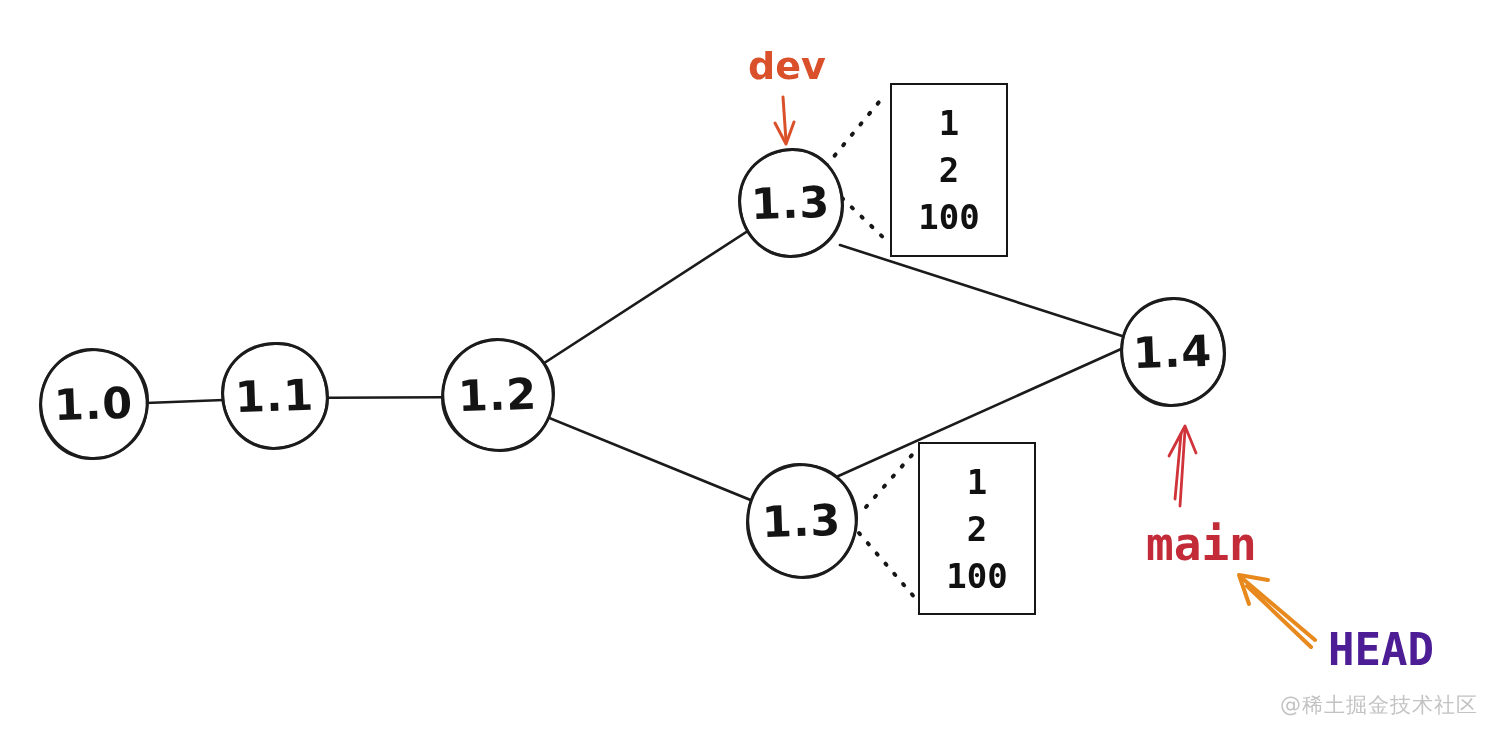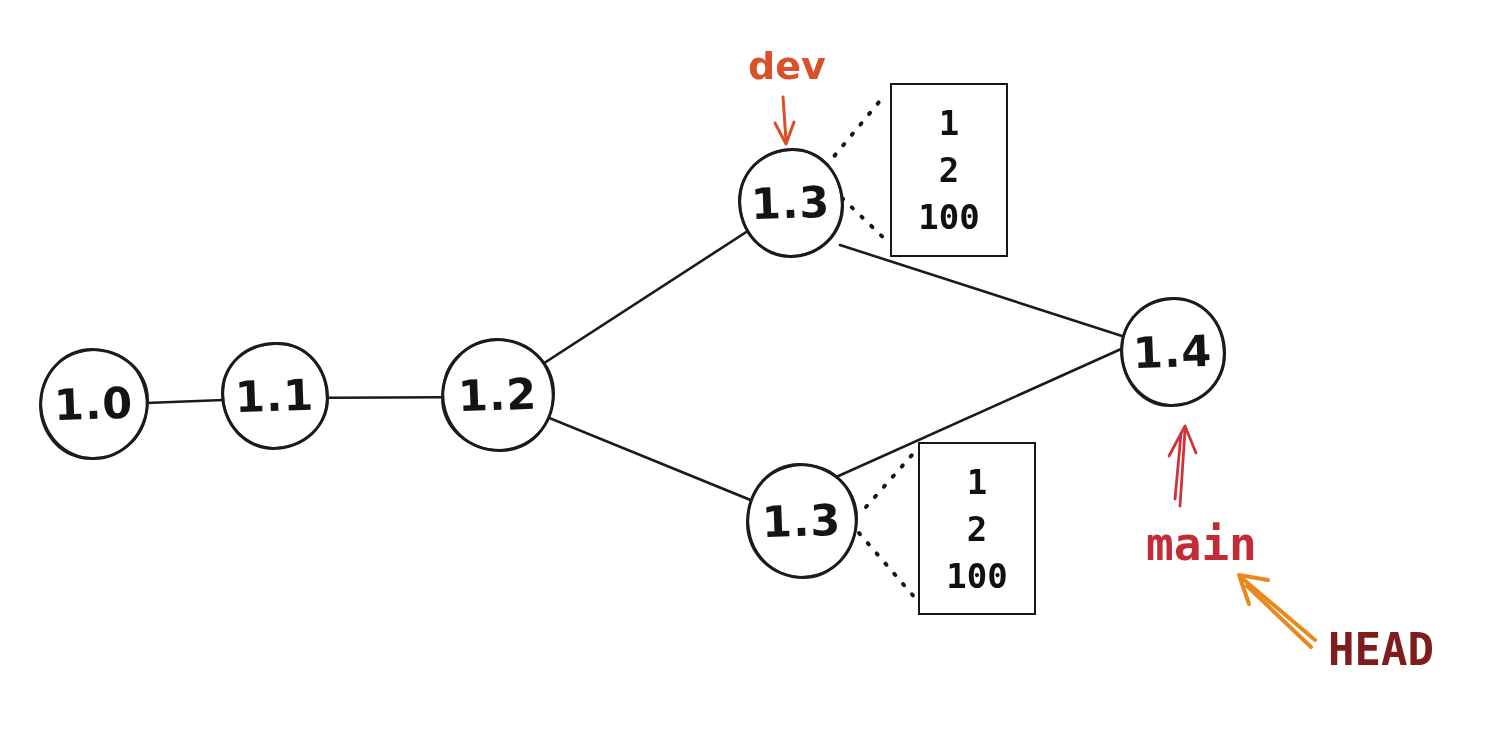--- a/index.html
+++ b/index.html
@@ -77,21 +77,21 @@
     left:1134px;top:521px;
     font-family:"DejaVu Sans Mono",monospace;
     font-weight:700;font-size:46px;
     color:#c32b39;
     margin-left:12px;
   }
   #label-head{
     left:1328px;top:628px;
     font-family:"DejaVu Sans Mono",monospace;
     font-weight:700;font-size:44px;
-    color:#7f1d1d;
+    color:#4c1d95;
   }
   #watermark{
     position:absolute;right:18px;top:691px;
     font-family:"DejaVu Sans",sans-serif;
     font-size:21px;
     color:#c3c3c3;
     z-index:4;
     letter-spacing:1px;
   }
 </style>
@@ -163,13 +163,14 @@
   <div class="vbox" id="box-main">
     <span class="vline">1</span>
     <span class="vline">2</span>
     <span class="vline">100</span>
   </div>
 
   <div class="tag" id="label-dev">dev</div>
   <div class="tag" id="label-main">main</div>
   <div class="tag" id="label-head">HEAD</div>
 
+  <div id="watermark">@稀土掘金技术社区</div>
 </div>
 
 </body></html>

